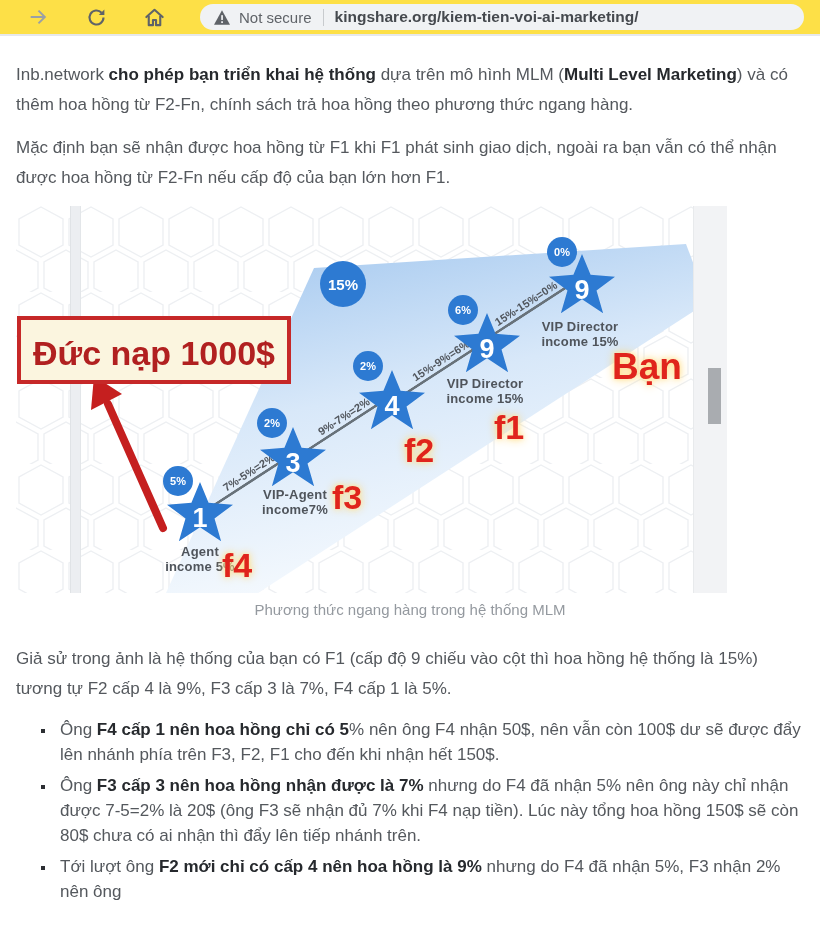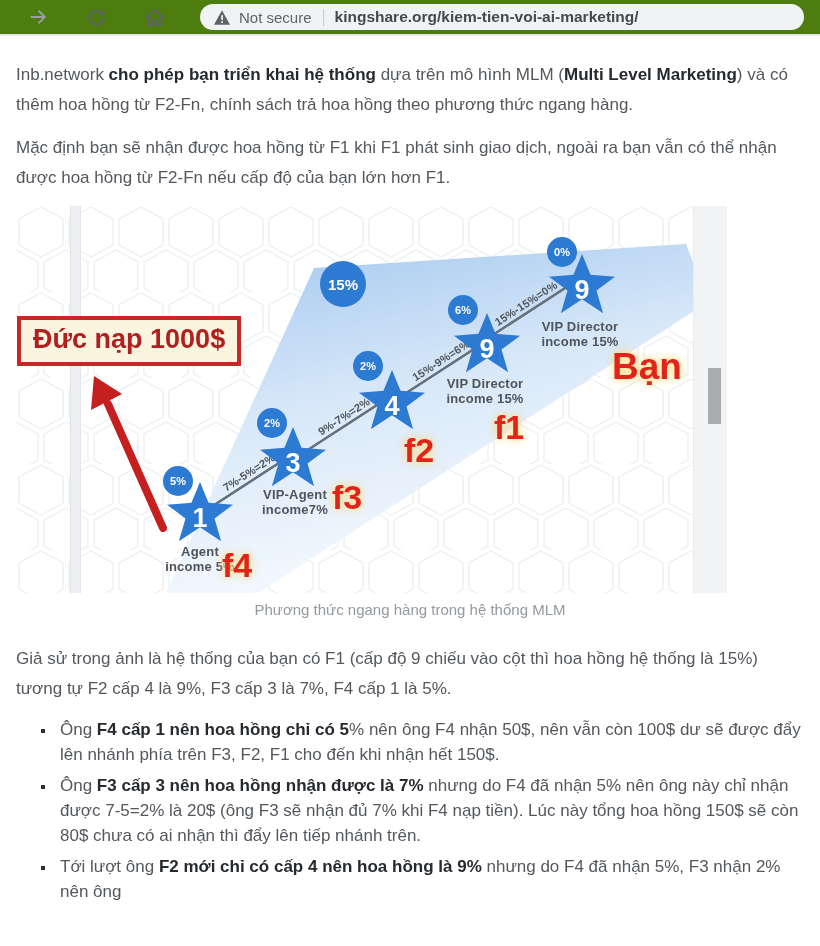--- a/index.html
+++ b/index.html
@@ -1,20 +1,20 @@
 <!DOCTYPE html>
 <html><head>
 <meta charset="utf-8">
 <style>
   * { box-sizing: border-box; }
   html,body { margin:0; padding:0; width:820px; height:946px; overflow:hidden;
     background:#fff; font-family:"Liberation Sans", sans-serif; }
 
   
-  .toolbar { height:36px; display:flex; align-items:center; background:#4d7c0f;
+  .toolbar { height:36px; display:flex; align-items:center; background:#fde047;
     border-bottom:2px solid #e6e8eb; padding:0 8px 0 26px; }
   .nav-btn { width:24px; height:24px; margin-right:34px; display:flex;
     align-items:center; justify-content:center; flex:0 0 auto; }
   .addr { flex:1; height:26px; margin-right:8px; background:#f0f2f4;
     border-radius:14px; display:flex; align-items:center; padding:0 14px; }
   .addr .warn { margin-right:9px; display:flex; }
   .addr .sec { font-size:15px; color:#5f6368; white-space:nowrap; }
   .addr .div { width:1px; height:17px; background:#c8cbce; margin:0 11px; }
   .addr .url { font-size:15.5px; color:#45494e; white-space:nowrap;font-weight:bold; }
 
@@ -33,21 +33,21 @@
   .mlm svg.layer { position:absolute; left:0; top:0; }
   .strip-left { position:absolute; left:54px; top:0; width:11px; height:100%;
     background:#eceef1; border-left:1px solid #e0e3e6; border-right:1px solid #e3e6e9; z-index:3; }
   .strip-right { position:absolute; left:677px; top:0; width:34px; height:100%;
     background:#f2f3f5; border-left:1px solid #e8eaec; z-index:3; }
   .sthumb { position:absolute; left:692px; top:162px; width:13px; height:56px;
     background:#a9acb0; z-index:4; }
 
   .annot-box { position:absolute; left:1px; top:110px; z-index:7;
     border:4px solid #c62828; background:#fbf5df; color:#b12020;
-    font-size:27px; font-weight:700; padding:4px 12px 7px; white-space:nowrap; }
+    font-size:34px; font-weight:700; padding:14px 12px 7px; white-space:nowrap; }
 
   .star { position:absolute; width:66px; height:63px; background:#2d7ad2; z-index:4;
     clip-path:polygon(50% 0%,63% 33%,100% 36%,72% 58%,82% 94%,50% 72%,18% 94%,28% 58%,0% 36%,37% 33%);
     display:flex; align-items:center; justify-content:center; }
   .star span { color:#fff; font-weight:700; font-size:27px; padding-top:9px; }
 
   .pct { position:absolute; width:30px; height:30px; border-radius:50%;
     background:#2d7ad2; color:#fff; font-weight:700; font-size:11px; z-index:5;
     display:flex; align-items:center; justify-content:center; }
   .pct-big { width:46px; height:46px; font-size:15px; }

